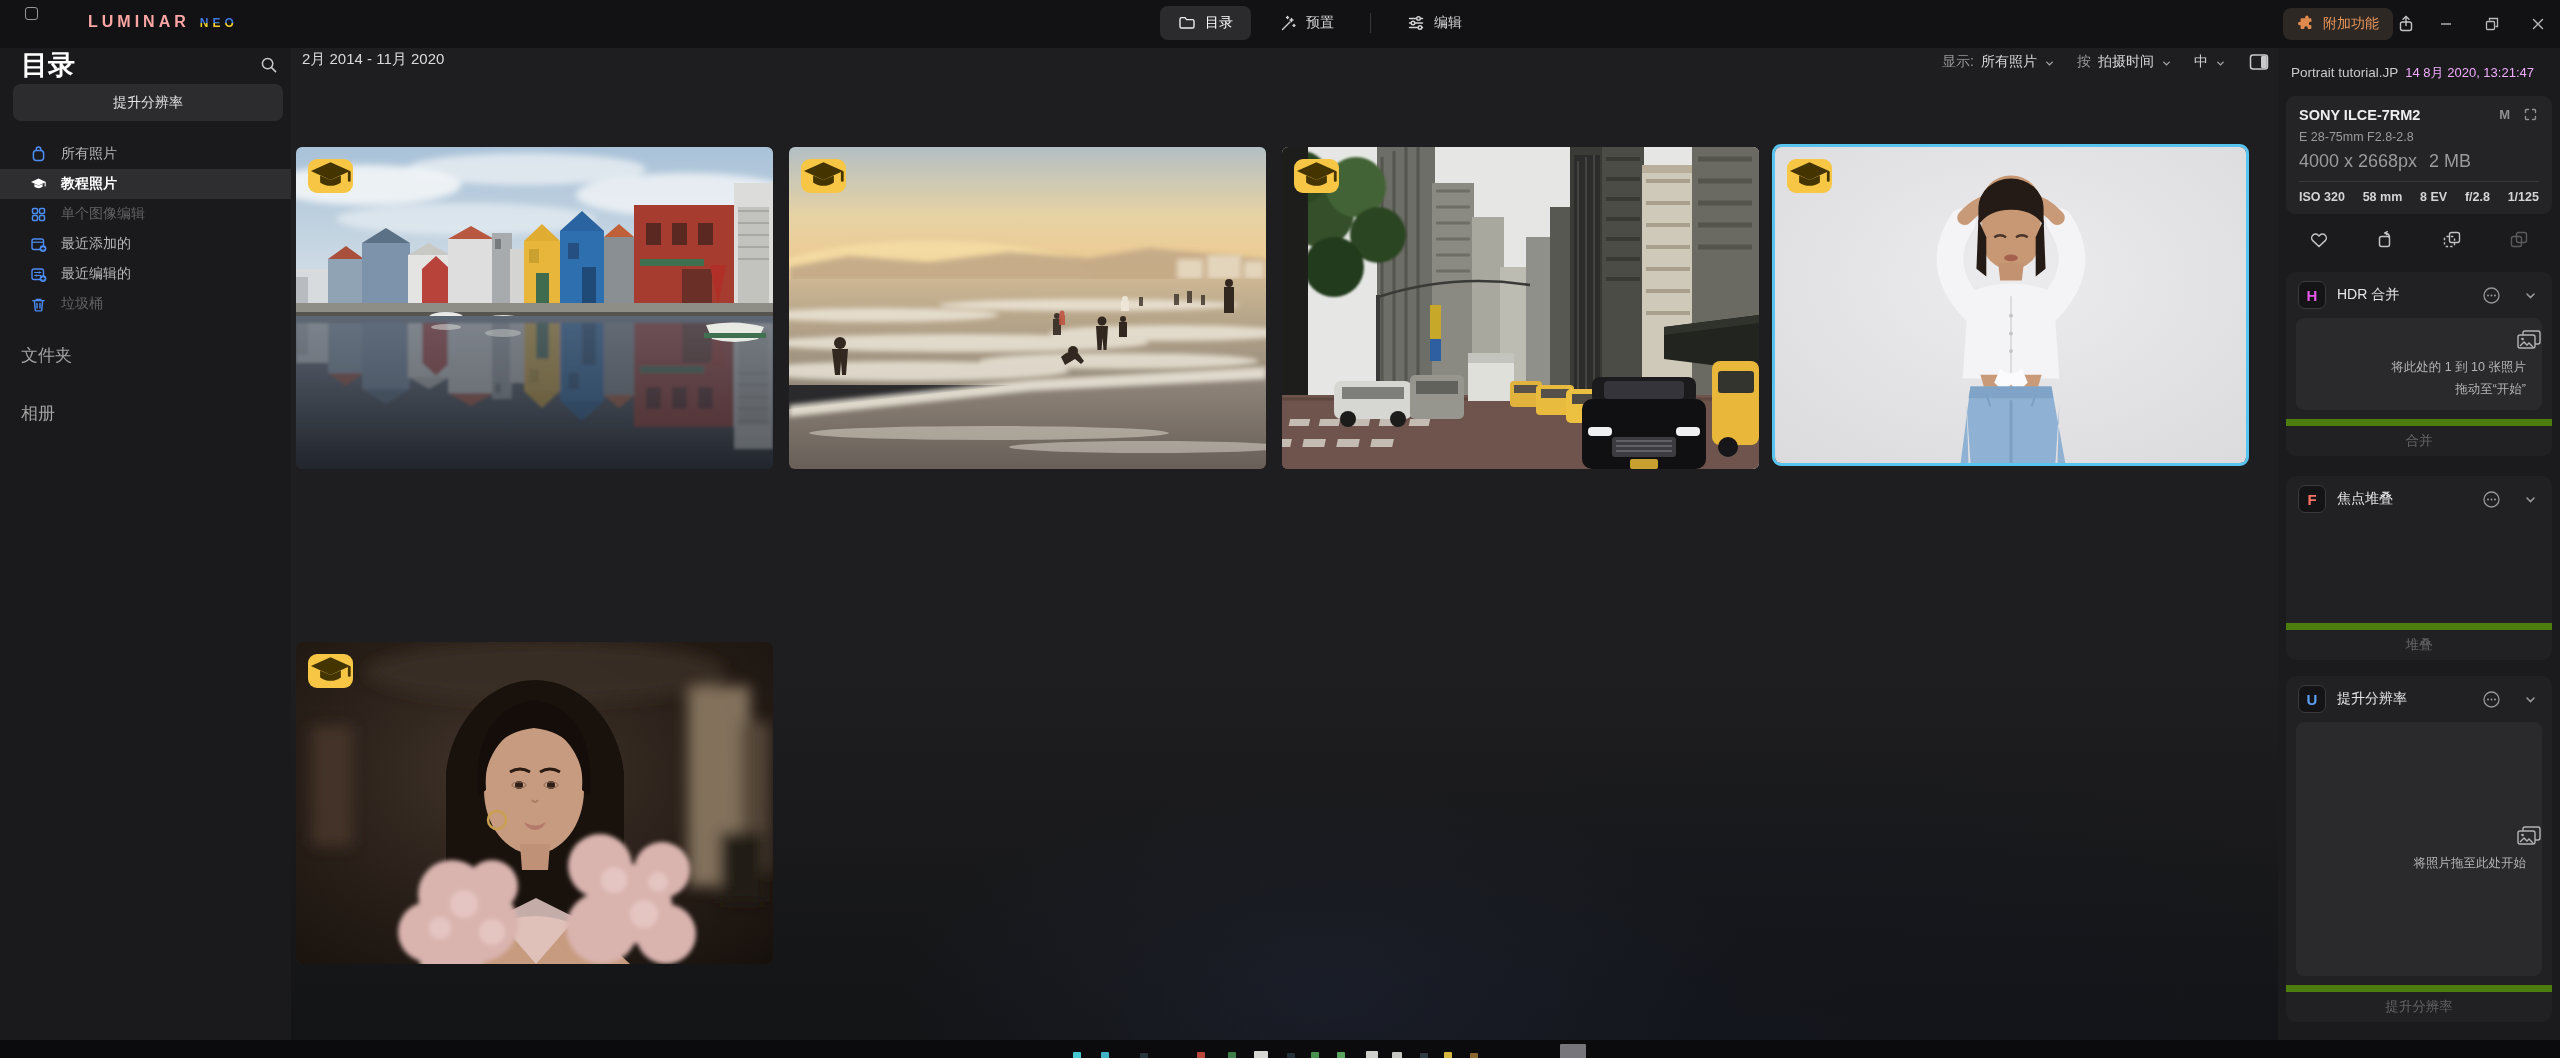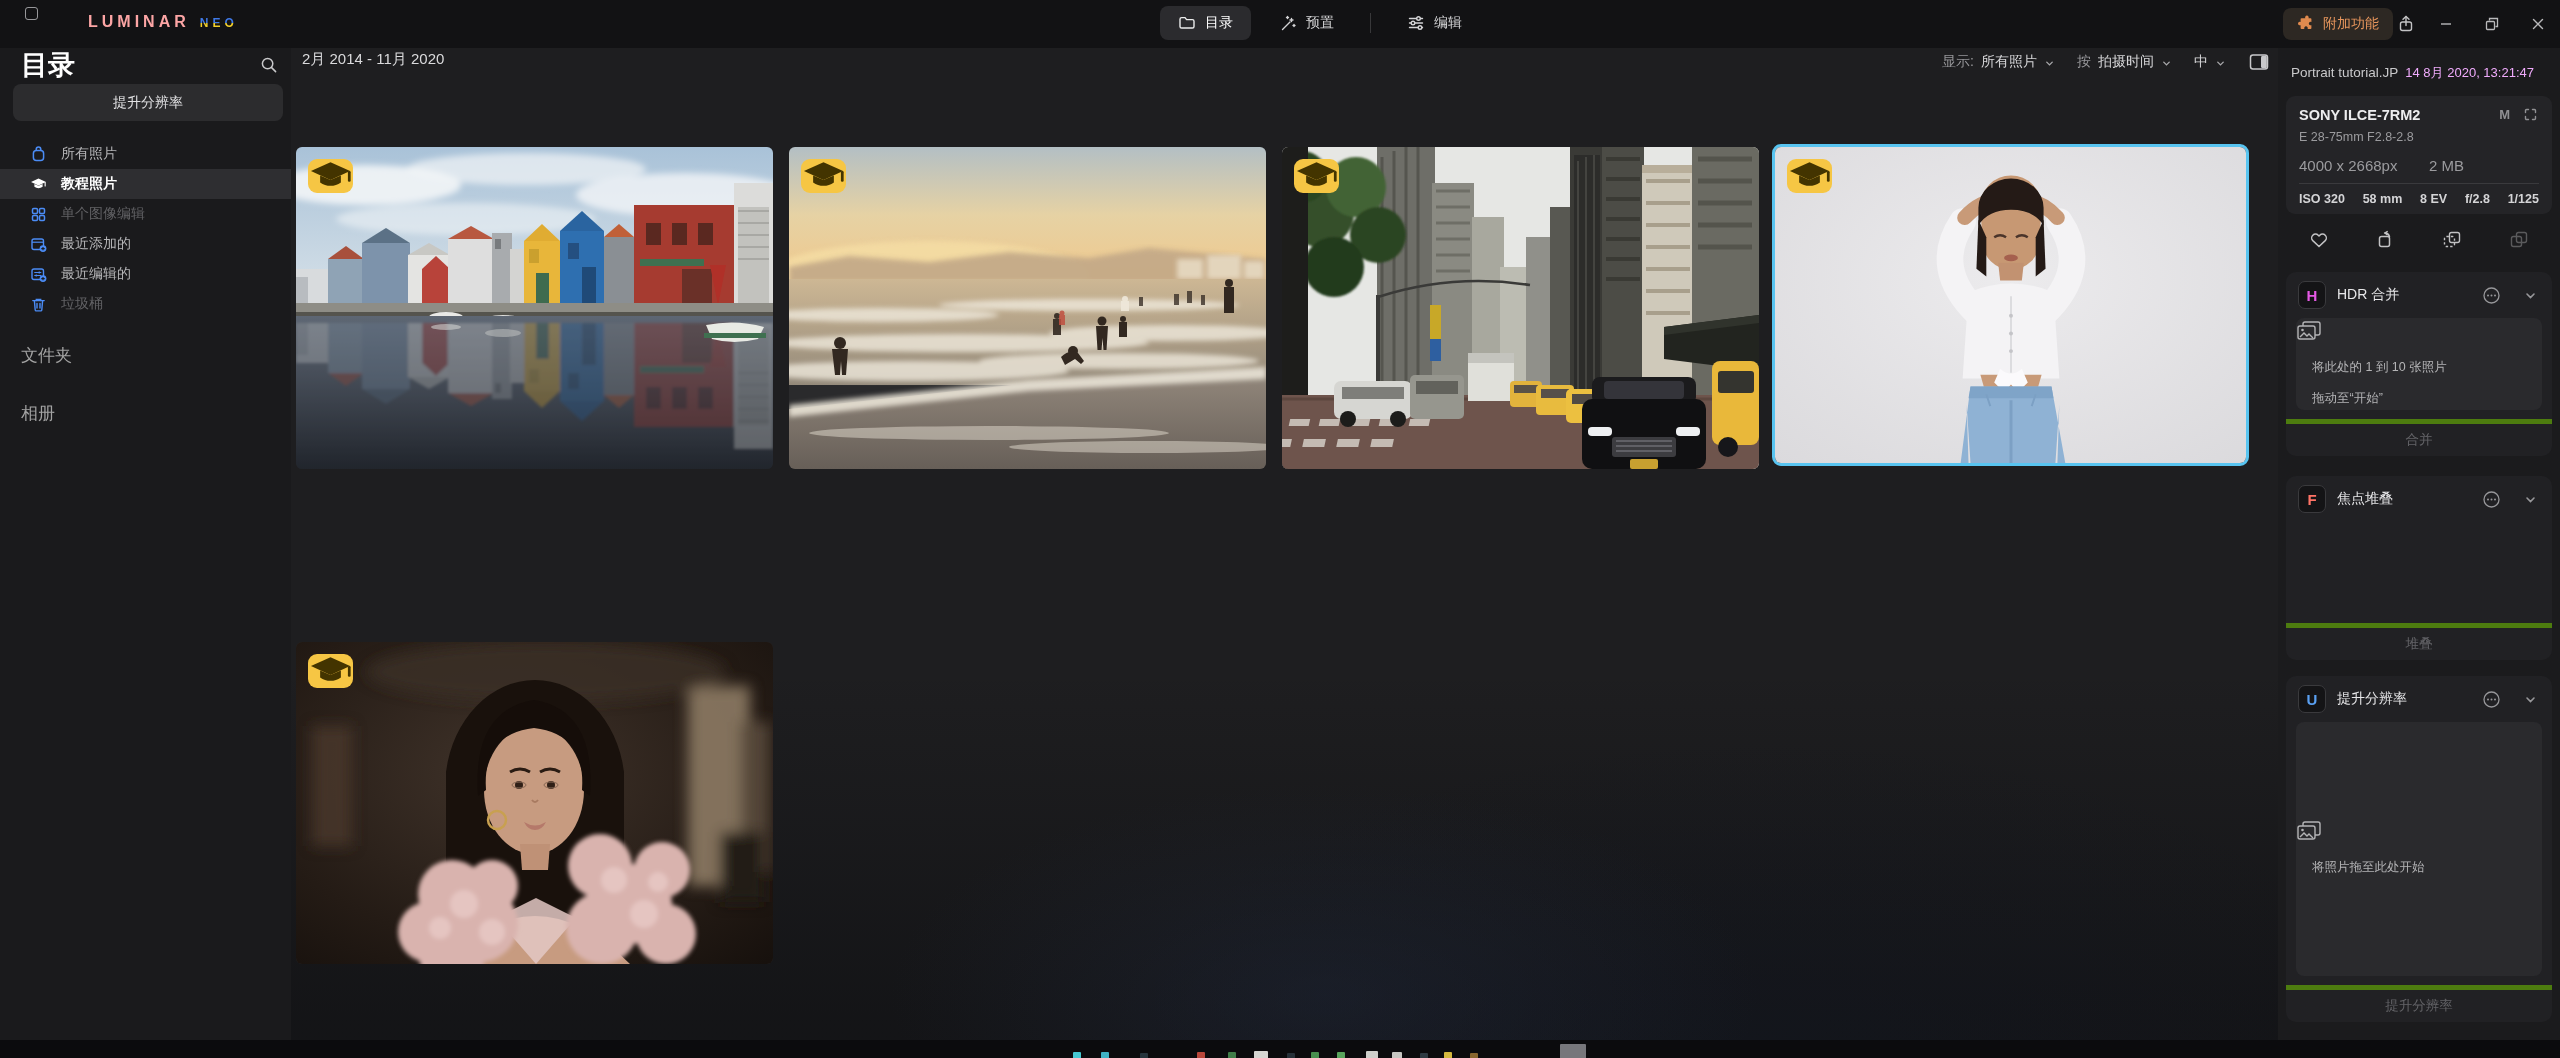--- a/index.html
+++ b/index.html
@@ -68,41 +68,41 @@
   .inspector { position:absolute; left:2278px; top:48px; width:282px; height:992px; background:#1b1b1d; z-index:20; }
   .file-row { position:absolute; left:13px; top:16px; width:258px; display:flex; align-items:baseline; gap:7px; white-space:nowrap; }
   .file-name { max-width:120px; overflow:hidden; color:#c9c9cb; font-size:13.5px; }
   .file-date { color:#f0abfc; font-size:13px; }
 
   .info-card { position:absolute; left:8px; top:48px; width:266px; height:118px; background:#242427; border-radius:9px; padding:10px 13px; }
   .cam-row { display:flex; align-items:center; }
   .cam-name { color:#ededef; font-size:14.5px; font-weight:bold; flex:1; }
   .mode-badge { color:#909093; font-size:13px; font-weight:bold; margin-right:12px; }
   .lens { color:#9b9b9e; font-size:12.5px; margin-top:7px; }
-  .dims-row { display:flex; color:#9b9b9e; font-size:15px; margin-top:13px; }
+  .dims-row { display:flex; color:#9b9b9e; font-size:18px; margin-top:7px; }
   .dims-row .dims { width:130px; }
   .info-divider { height:1px; background:#3a3a3d; margin:9px 0 8px; }
   .exif-row { display:flex; justify-content:space-between; color:#d4d4d6; font-size:12.5px; font-weight:bold; }
 
   .actions-row { position:absolute; left:8px; top:178px; width:266px; height:28px; display:flex; justify-content:space-around; align-items:center; }
   .actions-row .act { width:24px; height:24px; display:flex; align-items:center; justify-content:center; }
   .act.dim { opacity:.38; }
 
   .tool-card { position:absolute; left:8px; width:266px; background:#212124; border-radius:10px; }
   .card-hdr { position:absolute; left:0; top:0; right:0; height:46px; display:flex; align-items:center; padding:0 12px; gap:11px; }
   .letter-chip { width:28px; height:28px; border-radius:7px; background:#141416; border:1px solid #3a3a3d;
       display:flex; align-items:center; justify-content:center; font-size:15px; font-weight:bold; }
   .letter-h { color:#e459e4; } .letter-f { color:#ff7366; } .letter-u { color:#5aa0f2; }
   .card-title { flex:1; color:#e6e6e8; font-size:14px; }
   .card-hdr .hicon { width:20px; height:20px; display:flex; align-items:center; justify-content:center; margin-left:8px; }
   .dropzone { position:absolute; left:10px; right:10px; background:#2a2a2d; border-radius:8px;
-      display:flex; flex-direction:column; align-items:flex-start; justify-content:center; gap:16px;
+      display:flex; flex-direction:column; align-items:flex-end; justify-content:center; gap:7px;
       color:#b4b4b6; font-size:12.5px; text-align:center; line-height:1.55; }
   .dz-text { padding:0 16px; }
-  .card-foot { position:absolute; left:0; right:0; bottom:0; height:37px; border-top:5px solid #4d7c0f;
+  .card-foot { position:absolute; left:0; right:0; bottom:0; height:37px; border-top:7px solid #4d7c0f;
       display:flex; align-items:center; justify-content:center; color:#636367; font-size:13.5px; border-radius:0 0 10px 10px; }
 
   .card-hdrmerge { top:224px; height:184px; }
   .card-hdrmerge .dropzone { top:46px; height:92px; }
   .card-focus { top:428px; height:184px; }
   .card-focus .dropzone { top:46px; height:92px; }
   .card-upscale { top:628px; height:346px; }
   .card-upscale .dropzone { top:46px; height:254px; }
 
   svg { display:block; }

